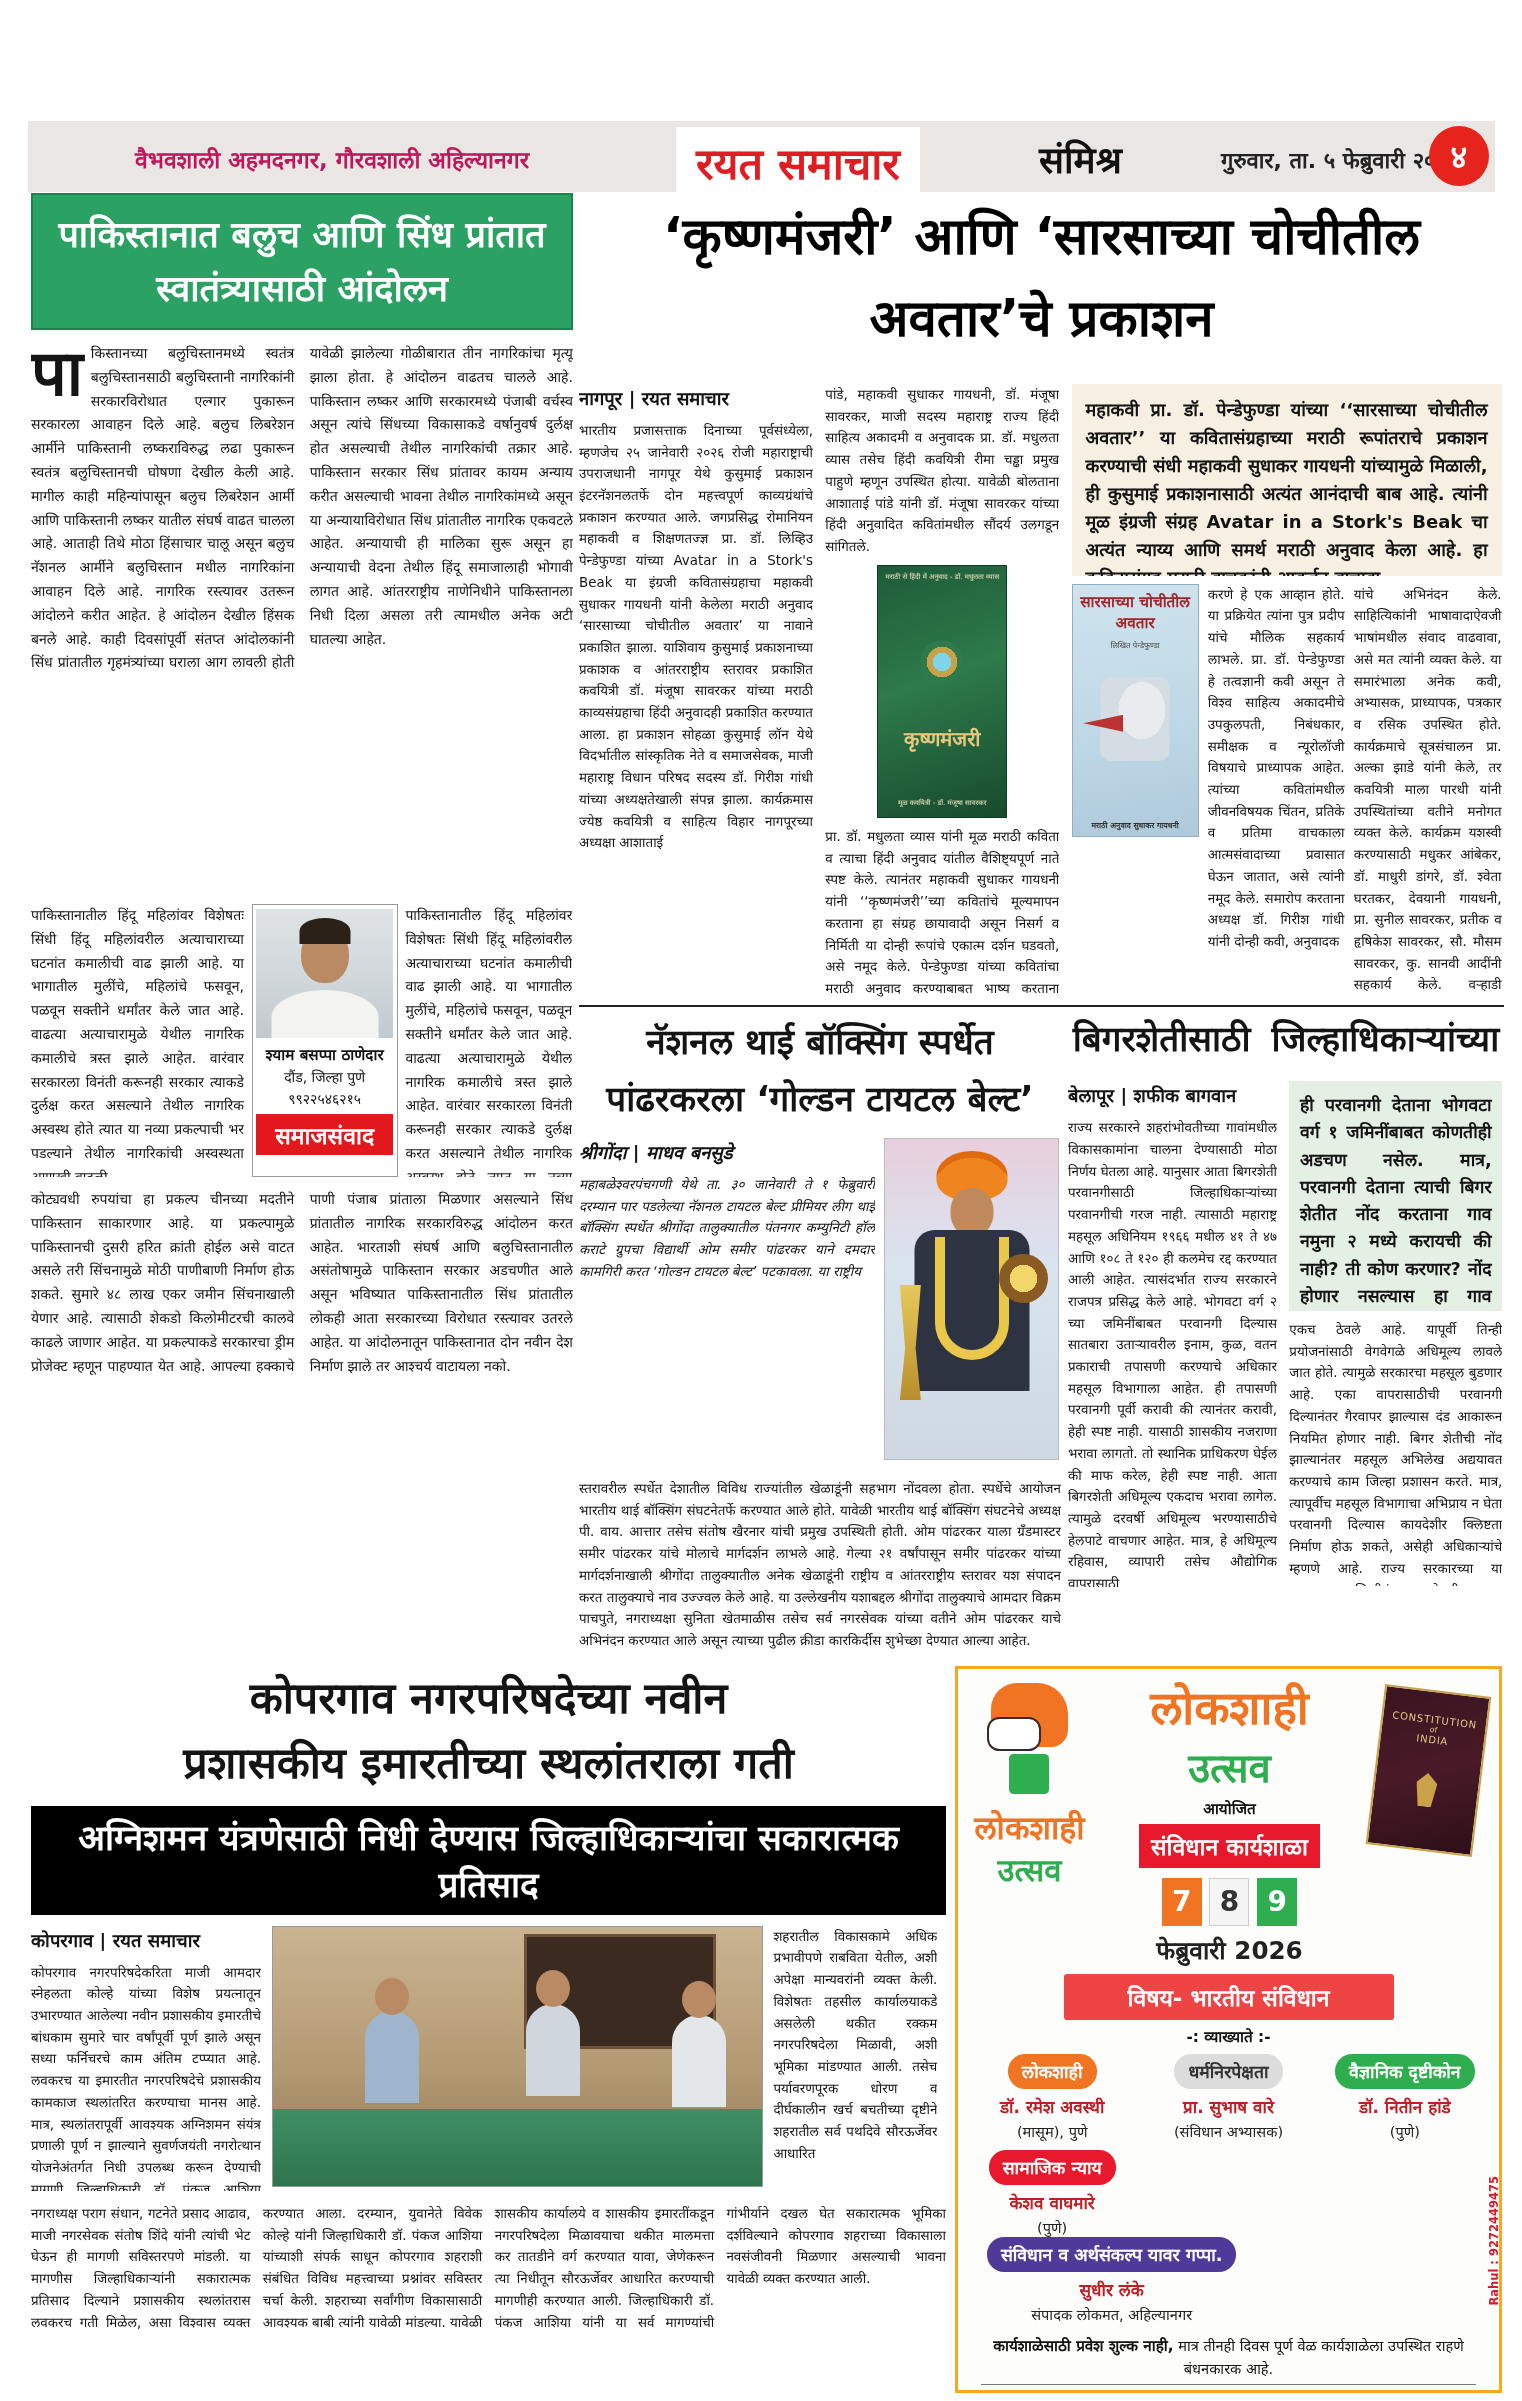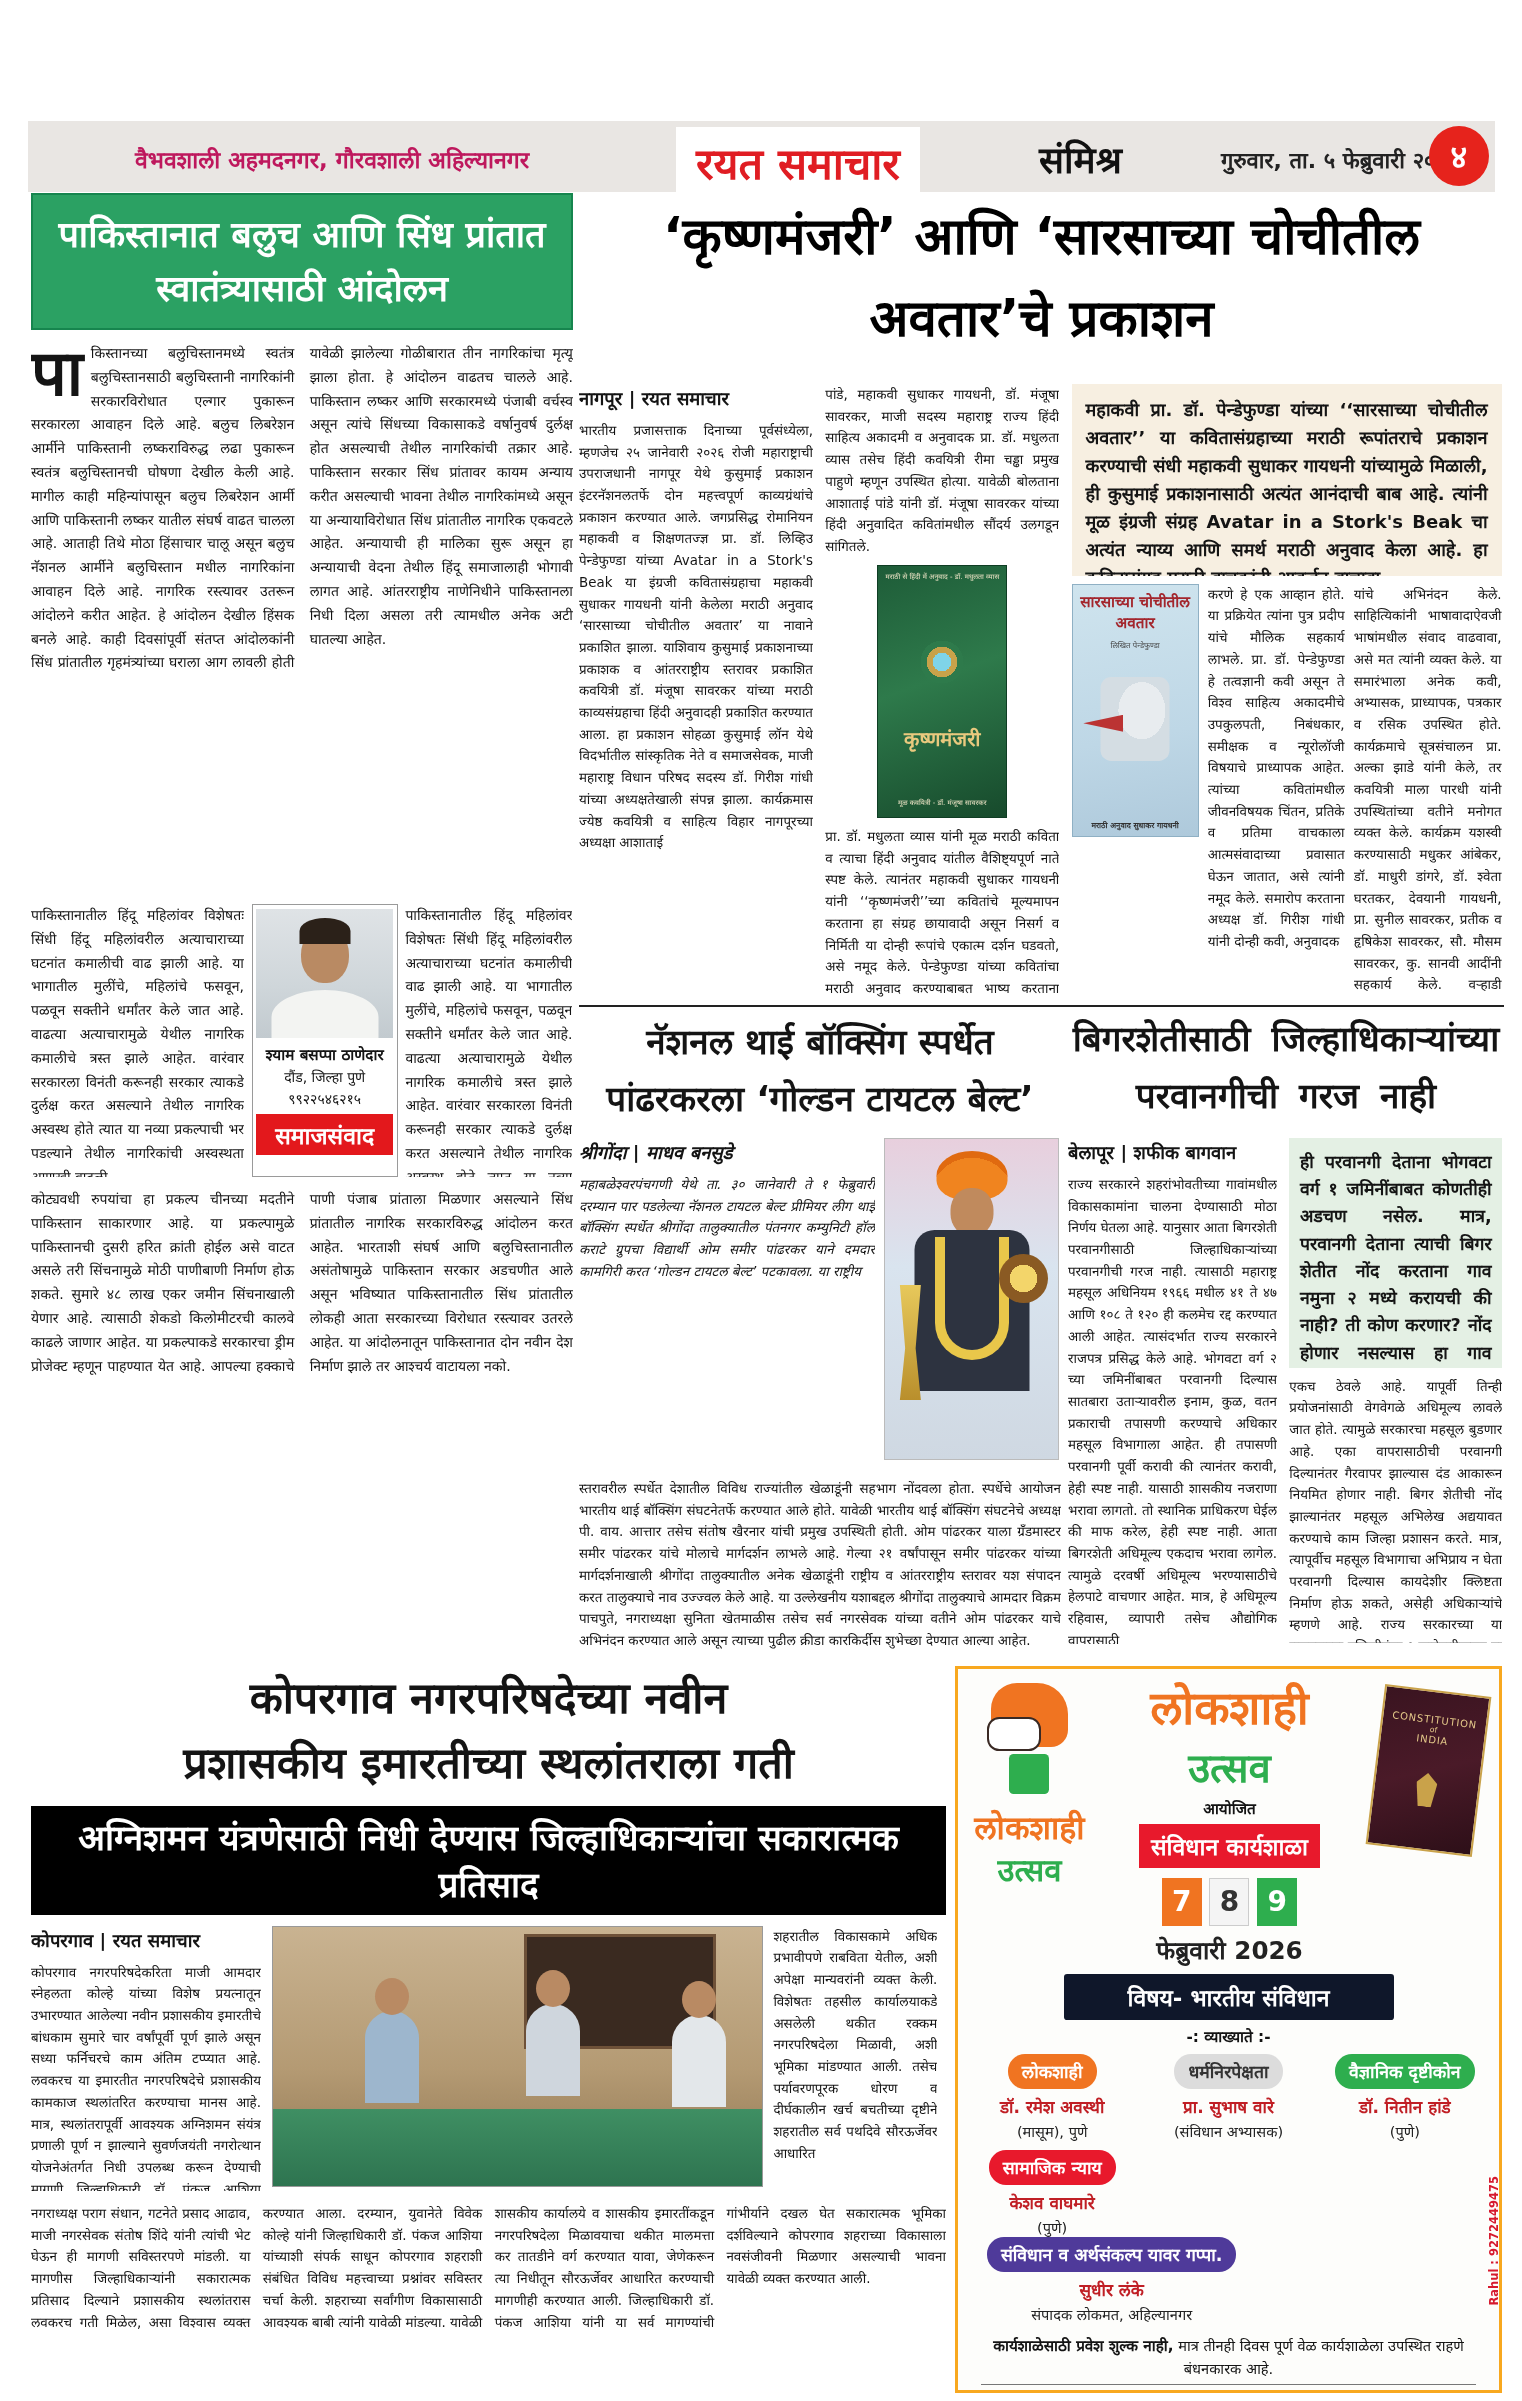--- a/index.html
+++ b/index.html
@@ -143,21 +143,21 @@
   .d-8 { background:#f4f4f4; color:#333; border:0.8px solid #ccc; }
   .d-9 { background:#2eae4e; color:#fff; }
   .ad-month { font-size:24.6px; font-weight:800; margin-top:7.7px; color:#222; }
   .ad-bookwrap { width:127px; display:flex; align-items:flex-start; justify-content:center; }
   .const-book { width:107px; height:161px; margin-top:15.3px; transform:rotate(7deg);
     background:linear-gradient(160deg,#3a1420 0%,#4a1a28 50%,#2d0f18 100%); border:2.3px solid #c9a24a; position:relative; text-align:center; }
   .const-book .cb1 { margin-top:21.5px; font-size:10px; color:#e3c789; letter-spacing:0.8px; }
   .const-book .cb2 { font-size:7.7px; color:#e3c789; }
   .const-book .cb3 { font-size:10px; color:#e3c789; letter-spacing:0.8px; }
   .const-book .emblem { position:absolute; left:50%; top:81px; transform:translateX(-50%); width:26px; height:34px; background:#c9a24a; clip-path:polygon(50% 0,90% 30%,75% 100%,25% 100%,10% 30%); }
-  .ad-subject { display:block; margin:7.7px auto 0 auto; width:330px; background:#0f172a; color:#fff; font-size:23px; font-weight:bold; text-align:center; padding:7px 3.1px; border-radius:3.1px; }
+  .ad-subject { display:block; margin:7.7px auto 0 auto; width:330px; background:#ef4444; color:#fff; font-size:23px; font-weight:bold; text-align:center; padding:7px 3.1px; border-radius:3.1px; }
   .ad-vyakh { text-align:center; font-size:15.3px; font-weight:bold; margin-top:6.1px; }
   .spk-row3 { display:flex; justify-content:space-between; margin-top:7.7px; }
   .spk { text-align:center; width:173px; }
   .spk-pill { display:inline-block; border-radius:17px; padding:5.4px 14px; font-size:17.6px; font-weight:bold; color:#fff; }
   .pill-orange { background:#f07421; } .pill-gray { background:#dcdcdc; color:#333; } .pill-green { background:#2eae4e; }
   .pill-red { background:#e8192c; } .pill-purple { background:#4f3a9a; }
   .spk-name { font-size:17px; font-weight:bold; color:#c01f25; margin-top:6.1px; }
   .spk-detail { font-size:14.6px; margin-top:3.1px; color:#222; }
   .spk-row2 { display:flex; justify-content:space-between; margin-top:9.2px;flex-direction:column; }
   .spk.wide { width:292px; }
@@ -264,21 +264,20 @@
       <div class="belt"></div>
       <div class="trophy"></div>
     </div>
   </div>
   <div class="box-text2">स्तरावरील स्पर्धेत देशातील विविध राज्यांतील खेळाडूंनी सहभाग नोंदवला होता. स्पर्धेचे आयोजन भारतीय थाई बॉक्सिंग संघटनेतर्फे करण्यात आले होते. यावेळी भारतीय थाई बॉक्सिंग संघटनेचे अध्यक्ष पी. वाय. आत्तार तसेच संतोष खैरनार यांची प्रमुख उपस्थिती होती. ओम पांढरकर याला ग्रँडमास्टर समीर पांढरकर यांचे मोलाचे मार्गदर्शन लाभले आहे. गेल्या २१ वर्षांपासून समीर पांढरकर यांच्या मार्गदर्शनाखाली श्रीगोंदा तालुक्यातील अनेक खेळाडूंनी राष्ट्रीय व आंतरराष्ट्रीय स्तरावर यश संपादन करत तालुक्याचे नाव उज्ज्वल केले आहे. या उल्लेखनीय यशाबद्दल श्रीगोंदा तालुक्याचे आमदार विक्रम पाचपुते, नगराध्यक्षा सुनिता खेतमाळीस तसेच सर्व नगरसेवक यांच्या वतीने ओम पांढरकर याचे अभिनंदन करण्यात आले असून त्याच्या पुढील क्रीडा कारकिर्दीस शुभेच्छा देण्यात आल्या आहेत.</div>
 </div>
 
 <div class="abs na-art">
   <div class="na-headline">
     <div>बिगरशेतीसाठी जिल्हाधिकाऱ्यांच्या</div>
-    <div>परवानगीची गरज नाही</div>
   </div>
   <div class="na-cols">
     <div class="na-col1">
       <div class="byline">बेलापूर | शफीक बागवान</div>
       <span>राज्य सरकारने शहरांभोवतीच्या गावांमधील विकासकामांना चालना देण्यासाठी मोठा निर्णय घेतला आहे. यानुसार आता बिगरशेती परवानगीसाठी जिल्हाधिकाऱ्यांच्या परवानगीची गरज नाही. त्यासाठी महाराष्ट्र महसूल अधिनियम १९६६ मधील ४१ ते ४७ आणि १०८ ते १२० ही कलमेच रद्द करण्यात आली आहेत. त्यासंदर्भात राज्य सरकारने राजपत्र प्रसिद्ध केले आहे. भोगवटा वर्ग २ च्या जमिनींबाबत परवानगी दिल्यास सातबारा उताऱ्यावरील इनाम, कुळ, वतन प्रकाराची तपासणी करण्याचे अधिकार महसूल विभागाला आहेत. ही तपासणी परवानगी पूर्वी करावी की त्यानंतर करावी, हेही स्पष्ट नाही. यासाठी शासकीय नजराणा भरावा लागतो. तो स्थानिक प्राधिकरण घेईल की माफ करेल, हेही स्पष्ट नाही. आता बिगरशेती अधिमूल्य एकदाच भरावा लागेल. त्यामुळे दरवर्षी अधिमूल्य भरण्यासाठीचे हेलपाटे वाचणार आहेत. मात्र, हे अधिमूल्य रहिवास, व्यापारी तसेच औद्योगिक वापरासाठी</span>
     </div>
     <div class="na-col2">
       <div class="na-green">ही परवानगी देताना भोगवटा वर्ग १ जमिनींबाबत कोणतीही अडचण नसेल. मात्र, परवानगी देताना त्याची बिगर शेतीत नोंद करताना गाव नमुना २ मध्ये करायची की नाही? ती कोण करणार? नोंद होणार नसल्यास हा गाव नमुना बंद करायचा का? अशी कोणतीही स्पष्टता जिल्हा प्रशासनाला देण्यात आलेली नाही.</div>
       <div class="na-body2">एकच ठेवले आहे. यापूर्वी तिन्ही प्रयोजनांसाठी वेगवेगळे अधिमूल्य लावले जात होते. त्यामुळे सरकारचा महसूल बुडणार आहे. एका वापरासाठीची परवानगी दिल्यानंतर गैरवापर झाल्यास दंड आकारून नियमित होणार नाही. बिगर शेतीची नोंद झाल्यानंतर महसूल अभिलेख अद्ययावत करण्याचे काम जिल्हा प्रशासन करते. मात्र, त्यापूर्वीच महसूल विभागाचा अभिप्राय न घेता परवानगी दिल्यास कायदेशीर क्लिष्टता निर्माण होऊ शकते, असेही अधिकाऱ्यांचे म्हणणे आहे. राज्य सरकारच्या या राजपत्राच्या प्रसिद्धीनंतर १ जानेवारीपासून या निर्णयाची अंमलबजावणी सुरू झाली आहे.</div>
     </div>

